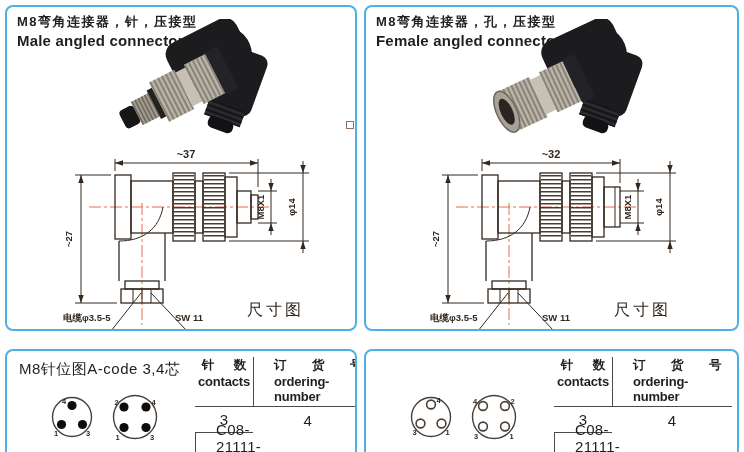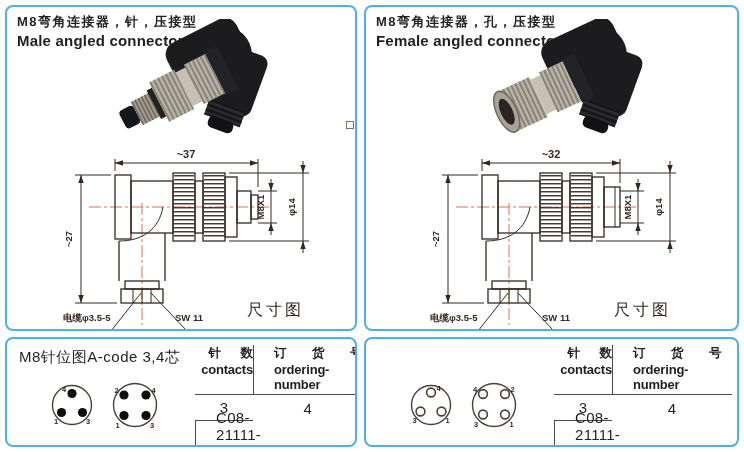--- a/index.html
+++ b/index.html
@@ -5,21 +5,21 @@
   :root{
     --blue:#4fb0e5;
     --ink:#1f1f1f;
     --dline:#33281f;
     --cl:#e4704a;
     --tline:#4a4a4a;
   }
   *{margin:0;padding:0;box-sizing:border-box}
   html,body{background:#fff}
   body{font-family:"Liberation Sans","DejaVu Sans",sans-serif;color:var(--ink);width:744px;height:452px;overflow:hidden}
-  .page{display:grid;grid-template-columns:352px 375px;grid-template-rows:326px 110px;gap:6px 7px;padding:5px;width:744px;height:452px}
+  .page{display:grid;grid-template-columns:352px 375px;grid-template-rows:326px 110px;gap:18px 7px;padding:5px;width:744px;height:452px}
   .panel{position:relative;background:#fff;border:2px solid var(--blue);border-radius:8px;overflow:hidden}
   .ptitle{position:absolute;left:10px;top:7px;line-height:1.3}
   .ptitle .zh{font-size:13px;font-weight:bold;letter-spacing:1.5px}
   .ptitle .en{font-size:15px;font-weight:bold;letter-spacing:.2px}
   .photo{position:absolute;top:12px}
   .photo.m{left:100px}
   .photo.f{left:112px}
   .marker{position:absolute;left:339px;top:114px;width:8px;height:8px;border:1.5px solid #8f6f5a}
   .drawing{position:absolute;top:138px}
   .drawing.m{left:54px}
@@ -39,21 +39,21 @@
   .pins .ring{fill:#fff;stroke:#4a4038;stroke-width:1.4}
   .pins .pin{fill:#0d0d0d}
   .pins .hole{fill:#fff;stroke:#4a4038;stroke-width:1.6}
   .pins text{font-size:7.5px;font-weight:bold;fill:#33281f;text-anchor:middle}
   .ptable{position:absolute;top:6px;display:grid;grid-template-columns:58px 1fr;font-size:15px}
   .ptable.m{left:188px;width:158px}
   .ptable.f{left:188px;width:178px}
   .ptable .hc{padding-bottom:2px;border-bottom:1.6px solid var(--tline)}
   .ptable .hc .zh{font-size:12.5px;font-weight:bold;white-space:pre}
   .ptable .hc .en{font-size:13px;font-weight:bold;letter-spacing:-.2px}
-  .ptable .c1{text-align:right}
+  .ptable .c1{text-align:center}
   .ptable .c2{padding-left:20px;border-left:1.6px solid var(--tline)}
   .ptable .hc.c1 .zh{word-spacing:16px}
   .ptable .hc.c2 .zh{word-spacing:22px}
   .ptable .cell{height:26px;display:flex;align-items:center}
   .ptable .cell.c1{justify-content:center}
   .ptable .cell.r0{border-bottom:1.6px solid var(--tline)}
   .ptable .num{letter-spacing:.3px}
 </style>
 </head>
 <body>

